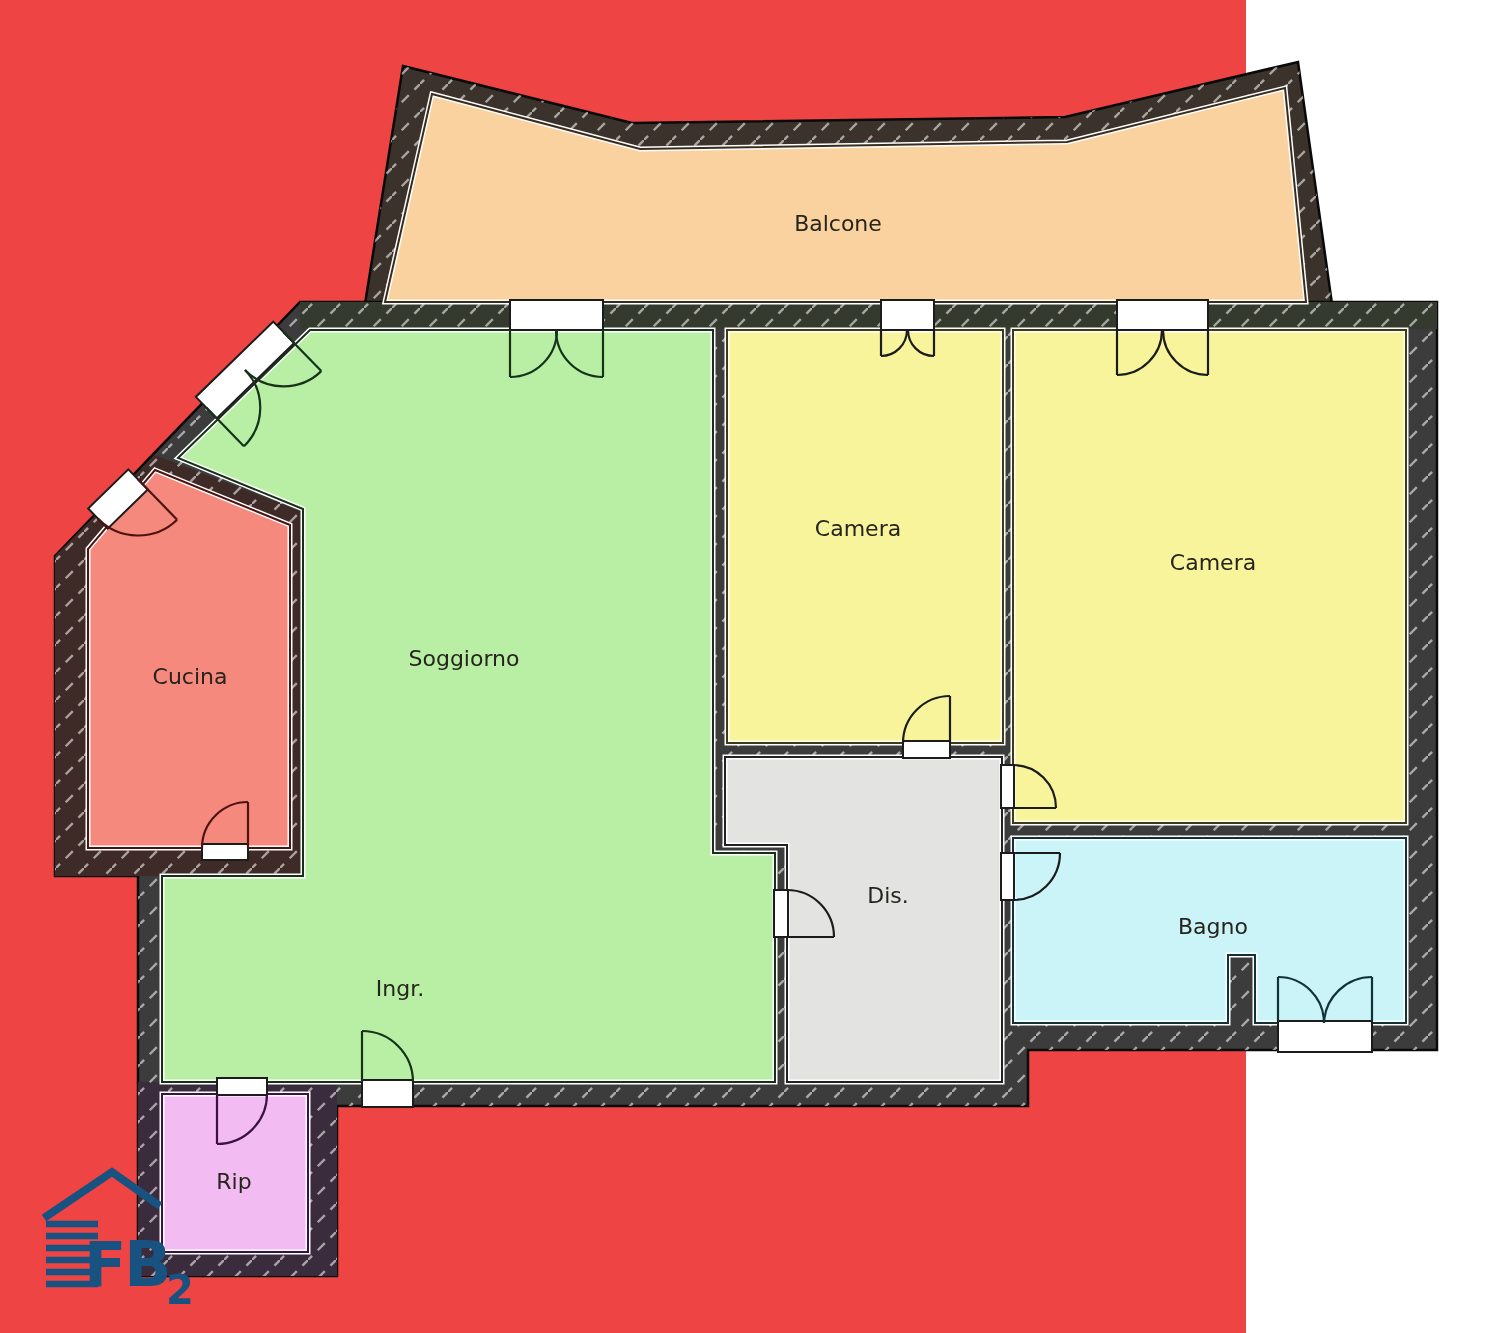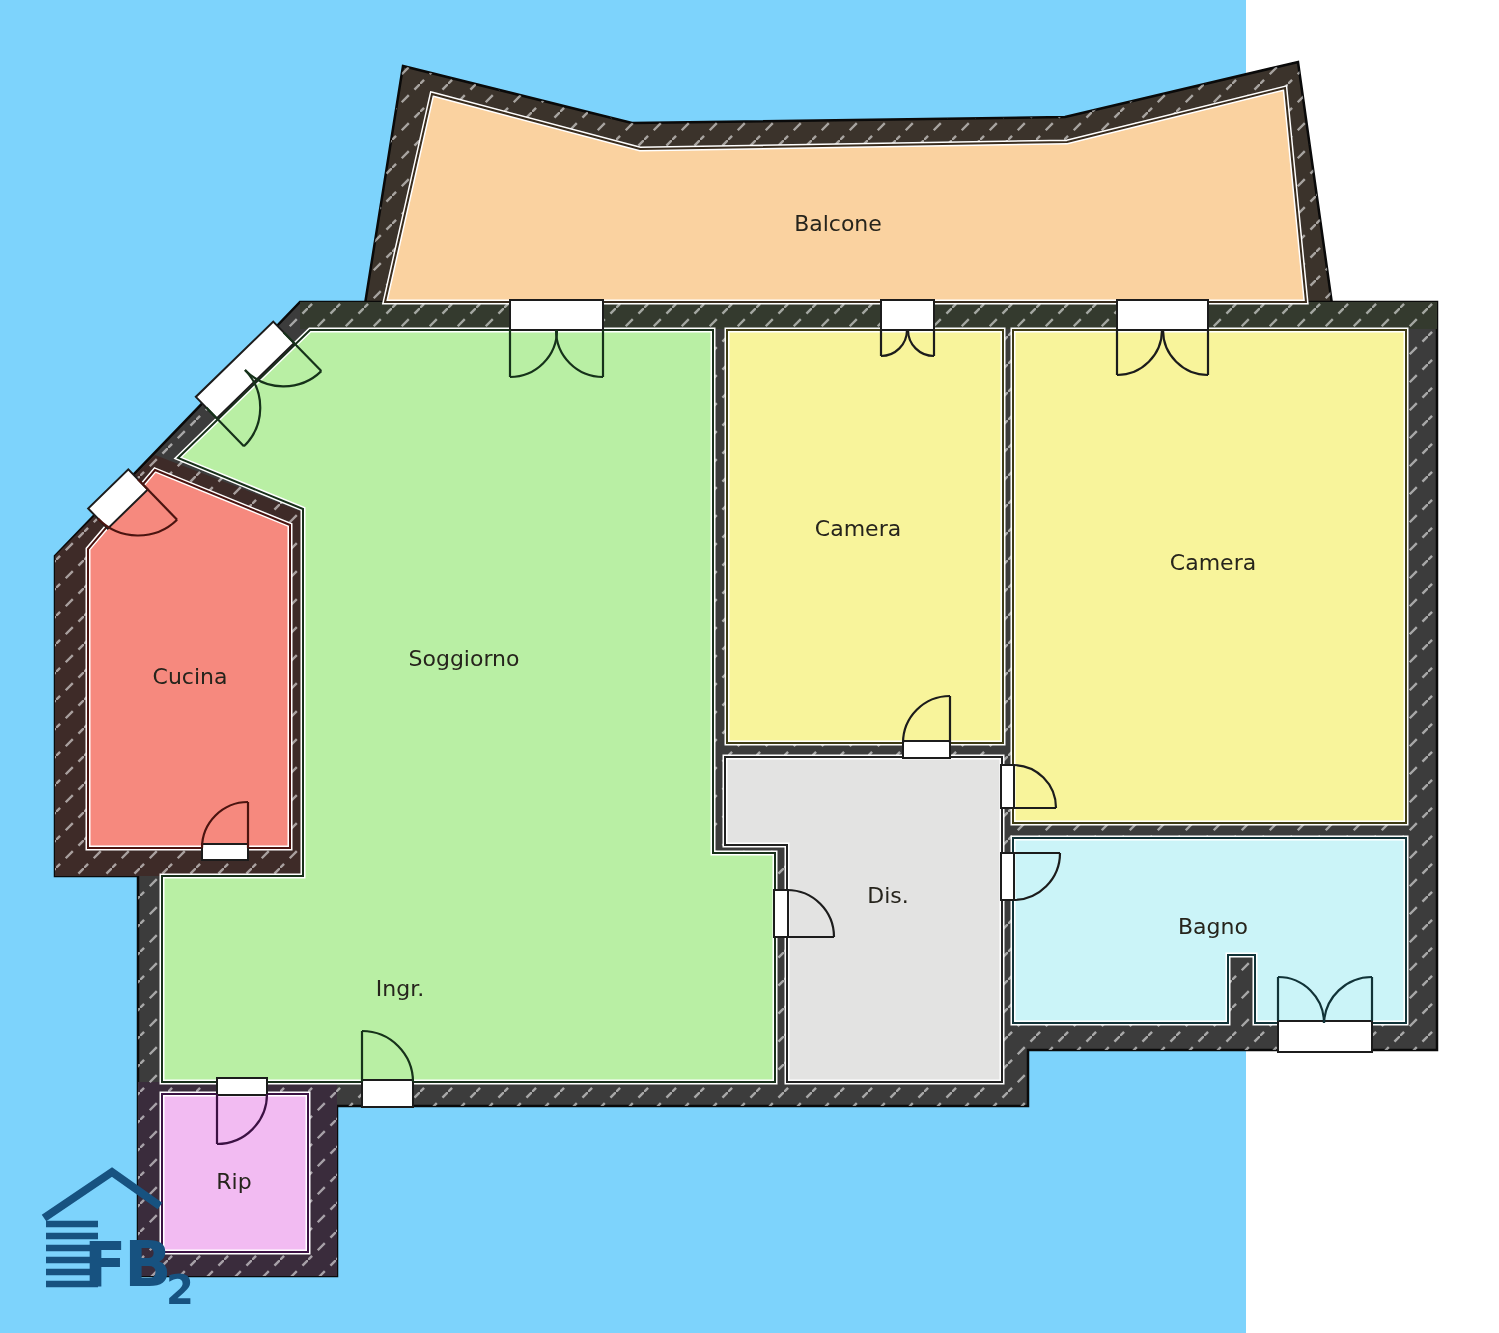--- a/index.html
+++ b/index.html
@@ -1,17 +1,17 @@
 <!DOCTYPE html>
 <html><head>
 <meta charset="utf-8">
 <title>Floor Plan</title>
 <style>
   html,body{margin:0;padding:0;background:#ffffff;}
-  .stage{width:1246px;height:1333px;position:relative;background:#7dd3fc;
+  .stage{width:1246px;height:1333px;position:relative;background:#ef4444;
          font-family:"DejaVu Sans","Liberation Sans",sans-serif;}
   svg{display:block}
   text.room-label{font-family:"DejaVu Sans","Liberation Sans",sans-serif;
                   font-size:22px;fill:#26241c;}
   text.logo-fb{font-family:"DejaVu Sans","Liberation Sans",sans-serif;
                font-weight:bold;font-size:62px;letter-spacing:-2px;}
   text.logo-2{font-family:"DejaVu Sans","Liberation Sans",sans-serif;
               font-weight:bold;font-size:40px;}
 </style>
 </head>

